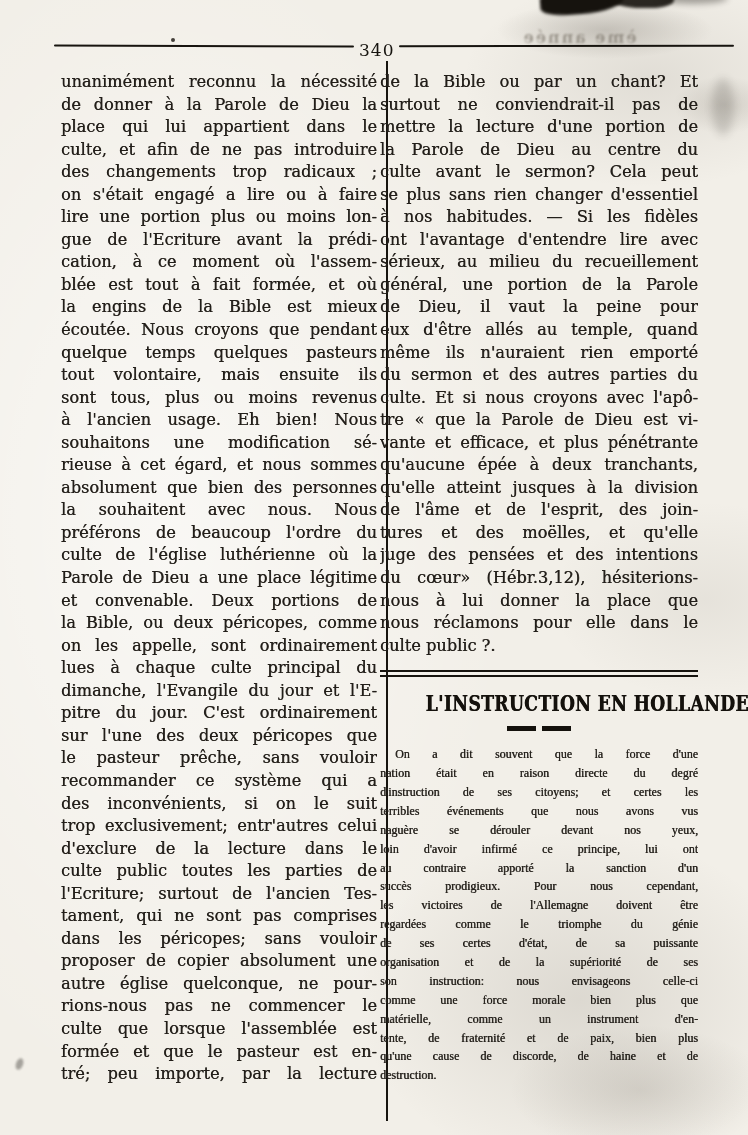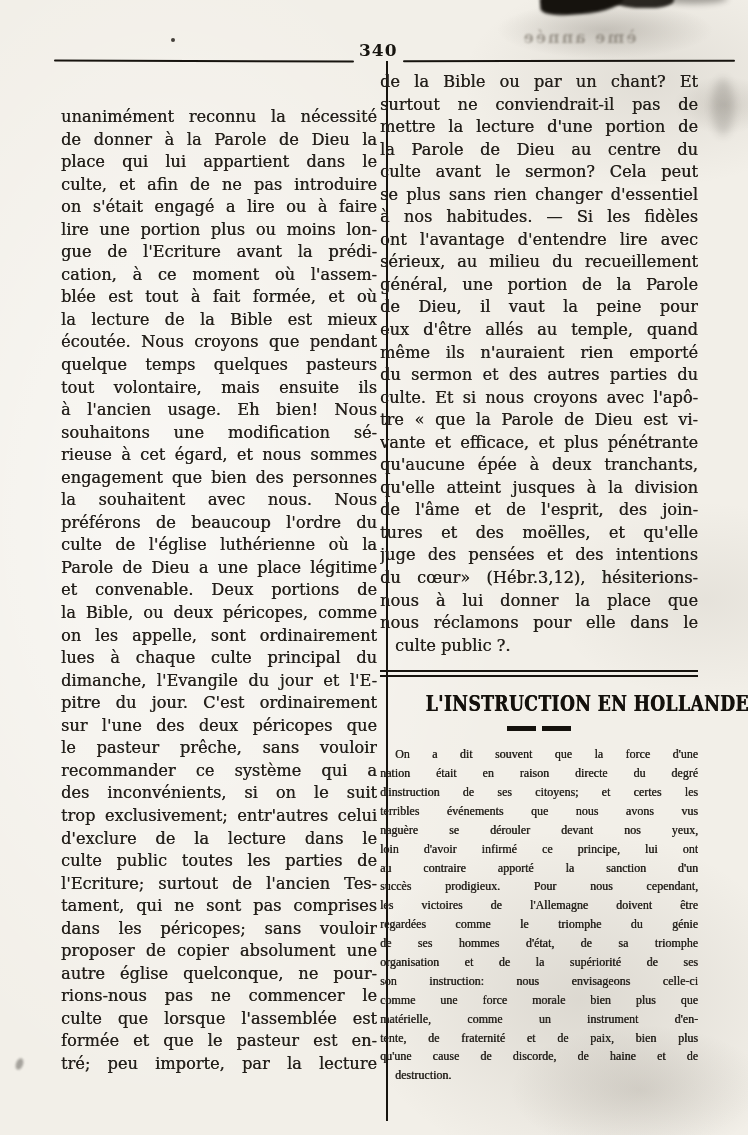--- a/index.html
+++ b/index.html
@@ -39,42 +39,42 @@
 
   .ghost-header {
     position: absolute; left: 486px; top: 28px; width: 186px;
     transform: scaleX(-1); color: #6e675c; opacity: .55; filter: blur(1.1px);
     font-size: 16px; font-weight: bold; letter-spacing: 2px; text-align: center;
     white-space: nowrap;
   }
 
   
   .header { position: absolute; left: 54px; top: 45px; width: 680px;
-            display: flex; align-items: flex-end; font-weight: bold; }
+            display: flex; align-items: flex-start; }
   .hrule { height: 2px; background: #17140f; border-radius: 1px; }
   .hrule-left  { width: 300px; transform: rotate(.15deg); }
   .hrule-right { flex: 1; transform: rotate(-.1deg); }
   .page-number { font-size: 17px; line-height: 17px; padding: 0 5px;
                  letter-spacing: 1px; color: #17140f; transform: translateY(-3px); }
 
   .col-divider { position: absolute; left: 386px; top: 61px; width: 2px;
                  height: 1060px; background: #17140f; }
 
   
   .col { position: absolute; top: 71px; }
-  .col-left  { left: 61px;  width: 316px; margin-top: 35px; }
+  .col-left  { left: 61px;  width: 316px; }
   .col-right { left: 380px; width: 318px; }
 
   .tline {
     font-size: 16.2px; line-height: 22.55px; height: 22.55px;
     text-align: justify; text-align-last: justify;
     overflow: hidden;
     text-shadow: 0.35px 0 0 rgba(34,30,25,.8);
   }
-  .line-left   { text-align-last: left; margin-left: 15px; }
+  .line-left   { text-align-last: left; }
   .line-indent { text-indent: 15px; }
 
   .small-lines .tline {
     font-size: 12px; line-height: 18.9px; height: 18.9px;
     text-shadow: 0.4px 0 0 rgba(34,30,25,.85);
     font-family: Liberation Serif, serif;
   }
 
   .section-rule { margin-top: 13px; width: 100%; height: 7px;
                   border-top: 2px solid #17140f; border-bottom: 2px solid #17140f; }
@@ -106,33 +106,35 @@
     <div class="hrule hrule-right"></div>
   </div>
 
   <div class="col-divider"></div>
 
   <div class="col col-left">
       <div class="tline">unanimément reconnu la nécessité</div>
       <div class="tline">de donner à la Parole de Dieu la</div>
       <div class="tline">place qui lui appartient dans le</div>
       <div class="tline">culte, et afin de ne pas introduire</div>
+      <div class="tline">des changements trop radicaux ;</div>
       <div class="tline">on s'était engagé a lire ou à faire</div>
       <div class="tline">lire une portion plus ou moins lon-</div>
       <div class="tline">gue de l'Ecriture avant la prédi-</div>
       <div class="tline">cation, à ce moment où l'assem-</div>
       <div class="tline">blée est tout à fait formée, et où</div>
-      <div class="tline">la lecture de la Bible est mieux</div>
+      <div class="tline">la engins de la Bible est mieux</div>
       <div class="tline">écoutée. Nous croyons que pendant</div>
       <div class="tline">quelque temps quelques pasteurs</div>
       <div class="tline">tout volontaire, mais ensuite ils</div>
+      <div class="tline">sont tous, plus ou moins revenus</div>
       <div class="tline">à l'ancien usage. Eh bien! Nous</div>
       <div class="tline">souhaitons une modification sé-</div>
       <div class="tline">rieuse à cet égard, et nous sommes</div>
-      <div class="tline">engagement que bien des personnes</div>
+      <div class="tline">absolument que bien des personnes</div>
       <div class="tline">la souhaitent avec nous. Nous</div>
       <div class="tline">préférons de beaucoup l'ordre du</div>
       <div class="tline">culte de l'église luthérienne où la</div>
       <div class="tline">Parole de Dieu a une place légitime</div>
       <div class="tline">et convenable. Deux portions de</div>
       <div class="tline">la Bible, ou deux péricopes, comme</div>
       <div class="tline">on les appelle, sont ordinairement</div>
       <div class="tline">lues à chaque culte principal du</div>
       <div class="tline">dimanche, l'Evangile du jour et l'E-</div>
       <div class="tline">pitre du jour. C'est ordinairement</div>
@@ -194,21 +196,21 @@
         <div class="tline line-indent">On a dit souvent que la force d'une</div>
         <div class="tline">nation était en raison directe du degré</div>
         <div class="tline">d'instruction de ses citoyens; et certes les</div>
         <div class="tline">terribles événements que nous avons vus</div>
         <div class="tline">naguère se dérouler devant nos yeux,</div>
         <div class="tline">loin d'avoir infirmé ce principe, lui ont</div>
         <div class="tline">au contraire apporté la sanction d'un</div>
         <div class="tline">succès prodigieux. Pour nous cependant,</div>
         <div class="tline">les victoires de l'Allemagne doivent être</div>
         <div class="tline">regardées comme le triomphe du génie</div>
-        <div class="tline">de ses hommes d'état, de sa triomphe</div>
+        <div class="tline">de ses certes d'état, de sa puissante</div>
         <div class="tline">organisation et de la supériorité de ses</div>
         <div class="tline">son instruction: nous envisageons celle-ci</div>
         <div class="tline">comme une force morale bien plus que</div>
         <div class="tline">matérielle, comme un instrument d'en-</div>
         <div class="tline">tente, de fraternité et de paix, bien plus</div>
         <div class="tline">qu'une cause de discorde, de haine et de</div>
         <div class="tline line-left">destruction.</div>
       </div>
   </div>
 

